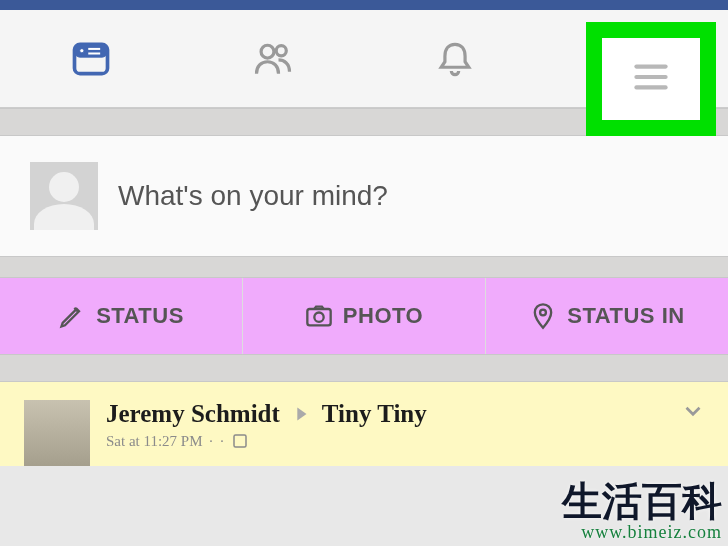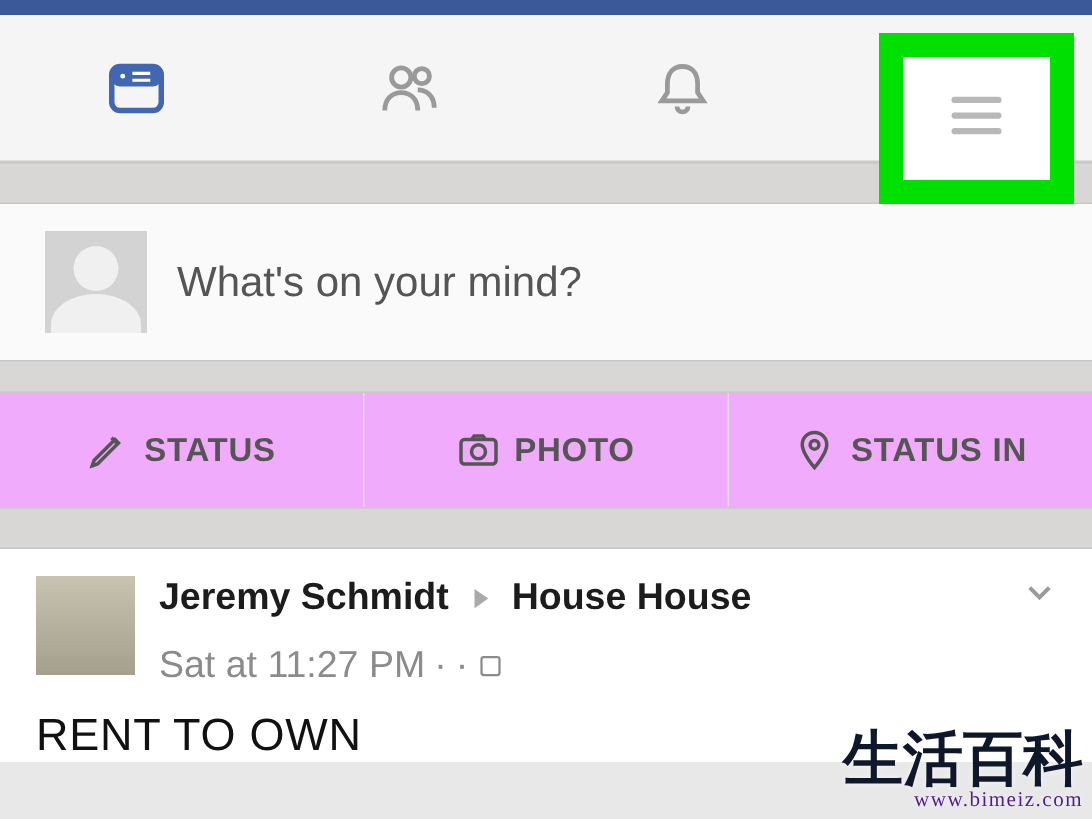--- a/index.html
+++ b/index.html
@@ -55,21 +55,21 @@
     
     .gap { height: 28px; background: #d8d7d6; border-top: 1px solid #c8c8c8; border-bottom: 1px solid #c8c8c8; }
     .gap-sm { height: 22px; }
 
     
     .composer {
       display: flex;
       align-items: center;
       background: #fafafa;
       padding: 6px 30px;
-      height: 104px;
+      height: 120px;
     }
     .avatar-placeholder {
       width: 68px;
       height: 68px;
       background: #d3d3d3;
       position: relative;
       margin-right: 20px;
       overflow: hidden;
       flex: 0 0 auto;
     }
@@ -113,45 +113,46 @@
       font-size: 22px;
       font-weight: 700;
       color: #555;
       letter-spacing: 0.5px;
     }
     .action + .action { border-left: 1px solid #ddd; }
     .action svg { width: 28px; height: 28px; fill: none; stroke: #555; stroke-width: 2; }
 
     
     .post {
-      background: #ffffff;
+      background: #fef9c3;
       padding: 18px 24px 0 24px;
       position: relative;
+      font-family: Liberation Serif, serif;
     }
     .post-header { display: flex; align-items: flex-start; }
     .post-thumb {
       width: 66px;
       height: 66px;
       background: linear-gradient(#c8c2b0, #a59f8d);
       margin-right: 16px;
       flex: 0 0 auto;
     }
     .post-title-line {
       display: flex;
       align-items: center;
       gap: 10px;
       font-size: 25px;
       font-weight: 700;
       color: #1c1c1c;
     }
     .post-title-line svg { width: 22px; height: 22px; fill: #aaa; }
     .post-meta {
-      font-size: 25px;
+      font-size: 15px;
       color: #8b8b8b;
-      margin-top: 16px;
+      margin-top: 4px;
       display: flex;
       align-items: center;
       gap: 6px;
     }
     .post-chevron {
       position: absolute;
       right: 22px;
       top: 16px;
     }
     .post-chevron svg { width: 26px; height: 26px; fill: none; stroke: #9a9a9a; stroke-width: 2.5; }
@@ -171,22 +172,22 @@
       line-height: 1.05;
       font-family: Georgia, "Times New Roman", serif;
     }
     .watermark-top {
       font-size: 40px;
       color: #0f172a;
       font-weight: 700;
       text-shadow: 0 0 4px rgba(255,255,255,0.6);
     }
     .watermark-bottom {
-      font-size: 14px;
-      color: #4c1d95;
+      font-size: 18px;
+      color: #15803d;
       letter-spacing: 1px;
       text-shadow: 0 0 3px rgba(255,255,255,0.6);
     }
   </style>
 </head>
 <body>
 
 <div class="status-bar"></div>
 
 <div class="nav-tabs">
@@ -269,31 +270,30 @@
       </svg>
   </div>
   <div class="post-header">
     <div class="post-thumb"></div>
     <div>
       <div class="post-title-line">
         <span>Jeremy Schmidt</span>
         <svg viewBox="0 0 24 24">
             <path d="M8 5l10 7-10 7z"></path>
           </svg>
-        <span>House House</span>
+        <span>Tiny Tiny</span>
       </div>
       <div class="post-meta">
         <span>Sat at 11:27 PM</span>
         <span>·</span>
         <span>·</span>
         <svg viewBox="0 0 24 24" width="18" height="18" style="stroke:#8b8b8b;stroke-width:2;fill:none">
             <rect x="4" y="4" width="16" height="16" rx="2"></rect>
           </svg>
       </div>
     </div>
   </div>
-  <div class="post-body">RENT TO OWN</div>
 </div>
 
 <div class="watermark">
   <div class="watermark-top">生活百科</div>
   <div class="watermark-bottom">www.bimeiz.com</div>
 </div>
 
 </body></html>

